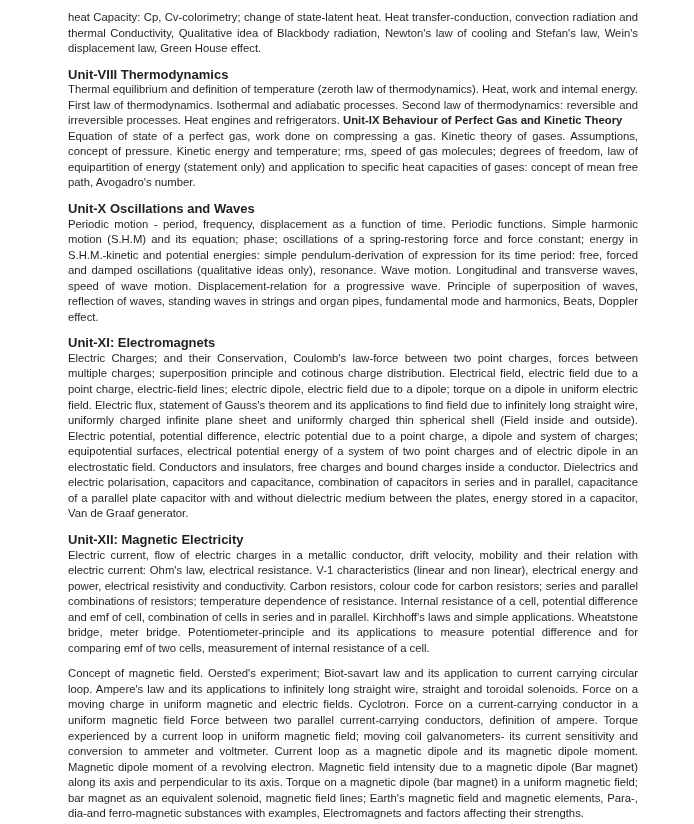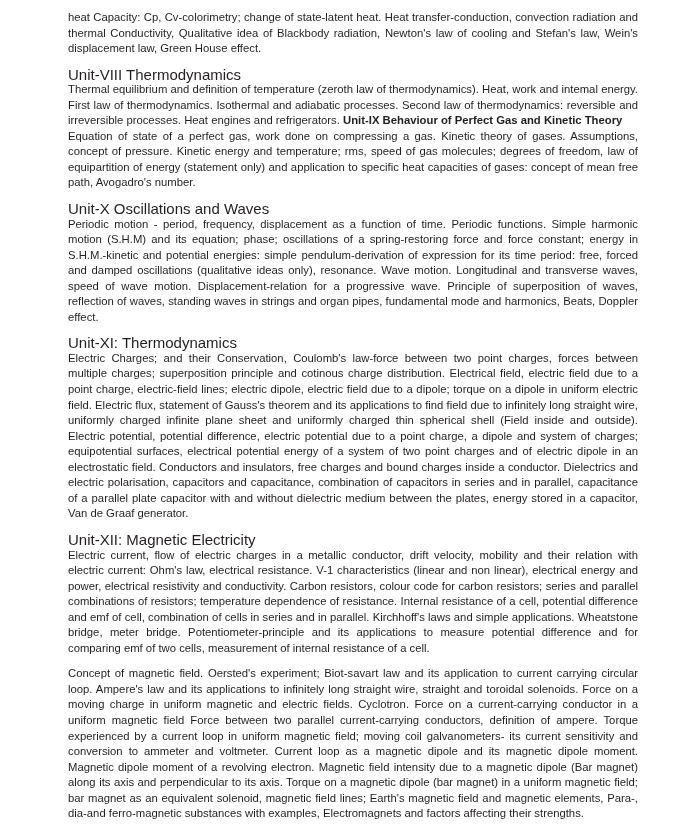--- a/index.html
+++ b/index.html
@@ -33,23 +33,23 @@
     line-height: 15.55px;
     text-align: justify;
     text-justify: inter-word;
     color: #231f20;
     -webkit-hyphens: none;
     hyphens: none;
   }
   .unit-heading {
     margin: 0;
     padding: 0;
-    font-size: 15px;
+    font-size: 13px;
     line-height: 15.55px;
-    font-weight: normal;
+    font-weight: bold;
     color: #231f20;
     text-align: left;
   }
   .inline-bold {
     font-weight: bold;
   }
   .gap-before-heading {
     height: 10px;
   }
   .sec {
@@ -77,21 +77,21 @@
     <div class="gap-before-heading"></div>
 
     <div class="sec">
       <div class="unit-heading">Unit-X Oscillations and Waves</div>
       <p class="para">Periodic motion - period, frequency, displacement as a function of time. Periodic functions. Simple harmonic motion (S.H.M) and its equation; phase; oscillations of a spring-restoring force and force constant; energy in S.H.M.-kinetic and potential energies: simple pendulum-derivation of expression for its time period: free, forced and damped oscillations (qualitative ideas only), resonance. Wave motion. Longitudinal and transverse waves, speed of wave motion. Displacement-relation for a progressive wave. Principle of superposition of waves, reflection of waves, standing waves in strings and organ pipes, fundamental mode and harmonics, Beats, Doppler effect.</p>
     </div>
 
     <div class="gap-before-heading"></div>
 
     <div class="sec">
-      <div class="unit-heading">Unit-XI: Thermodynamics</div>
+      <div class="unit-heading">Unit-XI: Electromagnets</div>
       <p class="para">Electric Charges; and their Conservation, Coulomb's law-force between two point charges, forces between multiple charges; superposition principle and cotinous charge distribution. Electrical field, electric field due to a point charge, electric-field lines; electric dipole, electric field due to a dipole; torque on a dipole in uniform electric field. Electric flux, statement of Gauss's theorem and its applications to find field due to infinitely long straight wire, uniformly charged infinite plane sheet and uniformly charged thin spherical shell (Field inside and outside). Electric potential, potential difference, electric potential due to a point charge, a dipole and system of charges; equipotential surfaces, electrical potential energy of a system of two point charges and of electric dipole in an electrostatic field. Conductors and insulators, free charges and bound charges inside a conductor. Dielectrics and electric polarisation, capacitors and capacitance, combination of capacitors in series and in parallel, capacitance of a parallel plate capacitor with and without dielectric medium between the plates, energy stored in a capacitor, Van de Graaf generator.</p>
     </div>
 
     <div class="gap-before-heading"></div>
 
     <div class="sec">
       <div class="unit-heading">Unit-XII: Magnetic Electricity</div>
       <p class="para">Electric current, flow of electric charges in a metallic conductor, drift velocity, mobility and their relation with electric current: Ohm's law, electrical resistance. V-1 characteristics (linear and non linear), electrical energy and power, electrical resistivity and conductivity. Carbon resistors, colour code for carbon resistors; series and parallel combinations of resistors; temperature dependence of resistance. Internal resistance of a cell, potential difference and emf of cell, combination of cells in series and in parallel. Kirchhoff's laws and simple applications. Wheatstone bridge, meter bridge. Potentiometer-principle and its applications to measure potential difference and for comparing emf of two cells, measurement of internal resistance of a cell.</p>
     </div>
 

